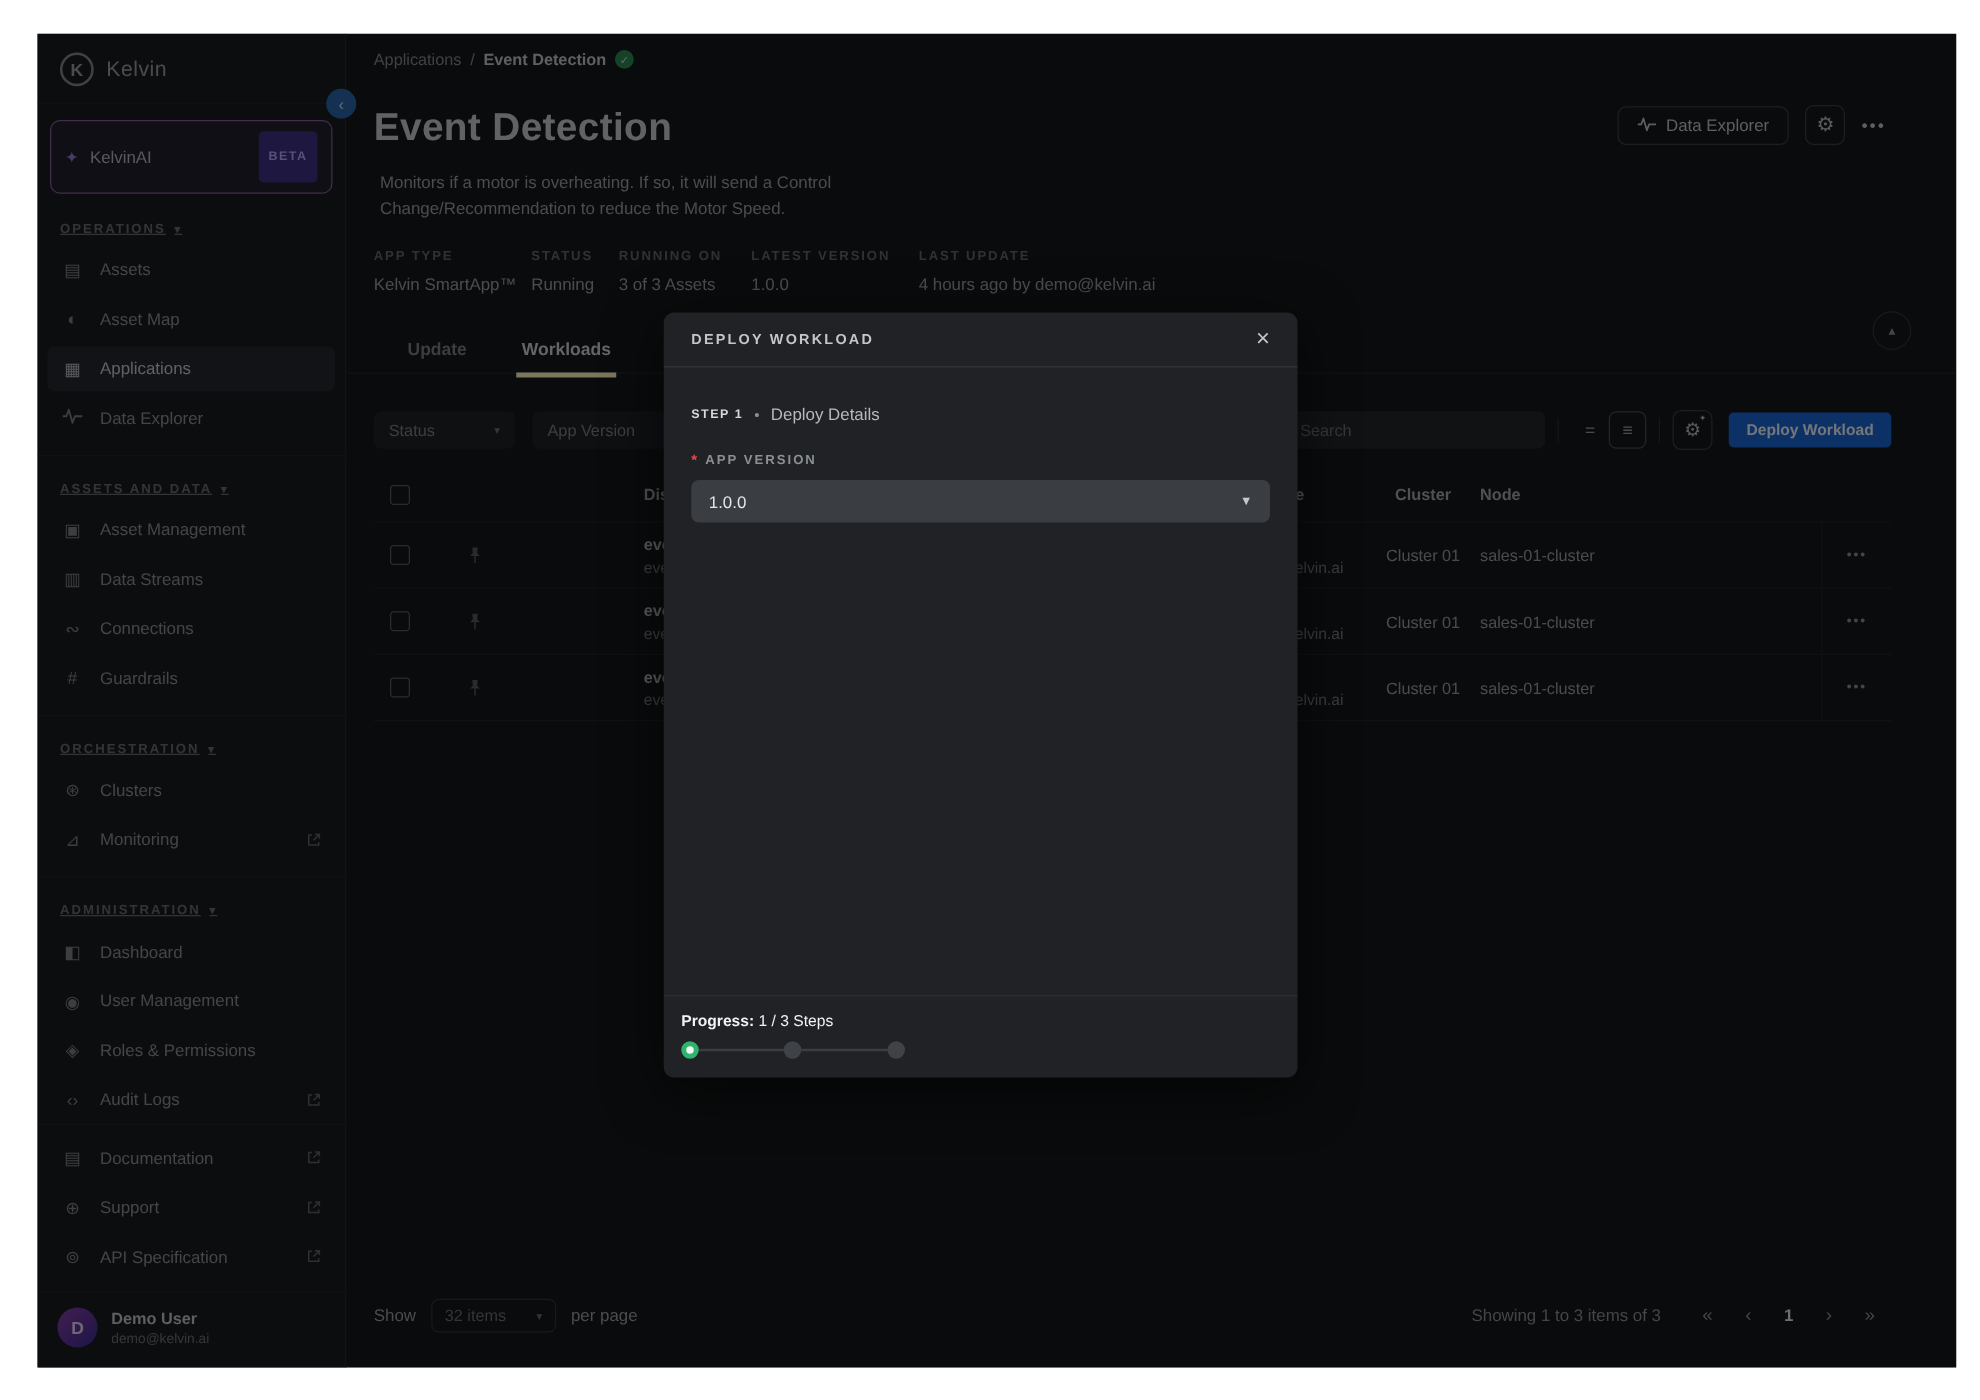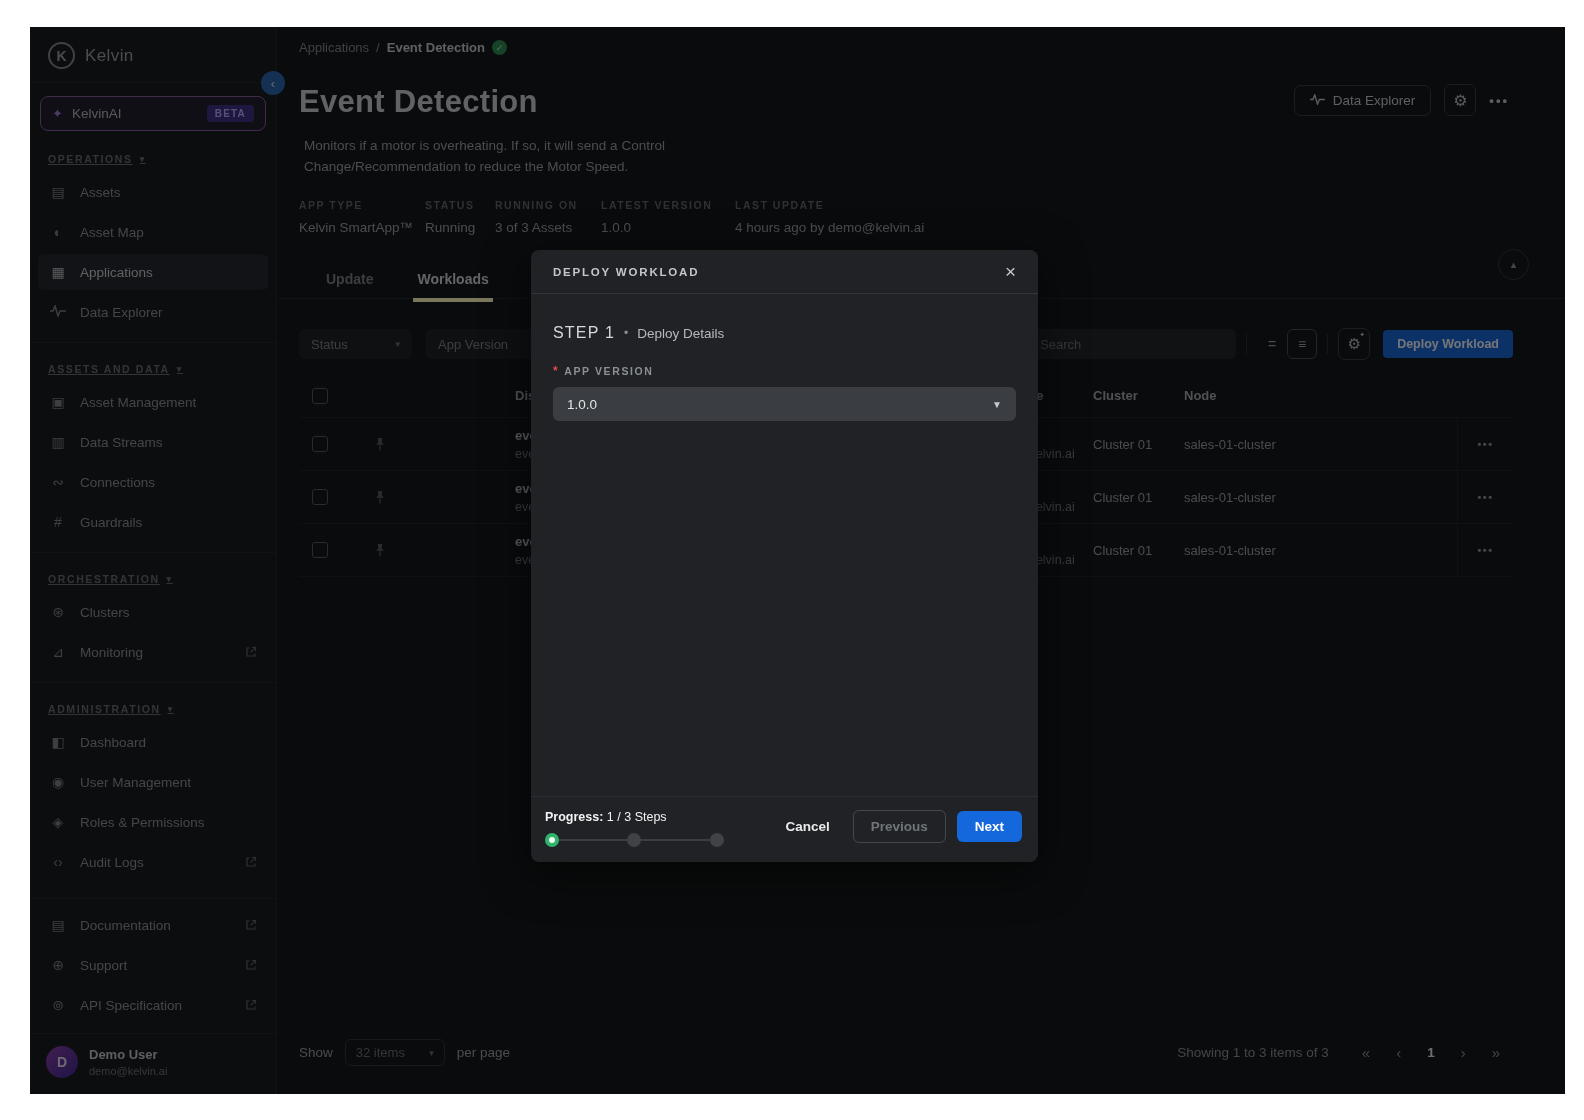--- a/index.html
+++ b/index.html
@@ -8,21 +8,21 @@
 
   
   .sidebar { position:absolute; left:0; top:0; bottom:0; width:247px; background:#1b1d21; border-right:1px solid #26292e; display:flex; flex-direction:column; }
   .logo-row { display:flex; align-items:center; gap:10px; padding:15px 18px 13px; }
   .logo-k { width:27px; height:27px; border:2px solid #85898e; border-radius:50%; color:#9aa0a5; font-weight:bold; font-size:14px; display:flex; align-items:center; justify-content:center; }
   .logo-name { color:#9aa0a5; font-size:17px; letter-spacing:.4px; }
   .sb-div { border-top:1px solid #24262b; }
   .ai-item { margin:13px 10px 2px; border:1px solid #8a5a9e; border-radius:8px; background:rgba(74,48,104,.16); display:flex; align-items:center; gap:9px; padding:8px 11px; cursor:pointer; }
   .ai-spark { color:#9b7ad6; font-size:13px; }
   .ai-label { color:#b6bbc0; font-size:13.5px; }
-  .ai-badge { margin-left:auto; background:#3f3486; color:#b7aaff; font-size:10px; font-weight:bold; letter-spacing:1.2px; padding:3px 8px; border-radius:4px; }
+  .ai-badge { margin-left:auto; background:#3f3486; color:#b7aaff; font-size:10px; font-weight:bold; letter-spacing:1.2px; padding:15px 8px; border-radius:4px; }
   .sec { display:flex; align-items:center; gap:7px; padding:20px 18px 7px; font-size:10.5px; font-weight:bold; letter-spacing:1.6px; color:#6a6f75;text-decoration:underline; }
   .sec .chev { font-size:9px; color:#6a6f75; }
   .nav-item { display:flex; align-items:center; gap:13px; height:36px; margin:2px 8px; padding:0 11px; border-radius:6px; color:#8d9297; font-size:13.5px; cursor:pointer; }
   .nav-item.active { background:#26292e; color:#c6cacd; }
   .icn { width:18px; text-align:center; font-size:14px; color:#7d8287; flex:none; }
   .nav-item.active .icn { color:#b9bdc1; }
   .ext { margin-left:auto; color:#5f646a; display:flex; }
   .sb-spacer { flex:1; }
   .user-row { display:flex; align-items:center; gap:11px; padding:12px 16px 16px; }
   .avatar { width:32px; height:32px; border-radius:50%; background:linear-gradient(135deg,#8a3fa8,#3f2b96); color:#e6d9f2; font-size:14px; font-weight:bold; display:flex; align-items:center; justify-content:center; }
@@ -73,21 +73,21 @@
   
   .table { position:absolute; left:21px; right:52px; top:347px; }
   .trow { display:flex; align-items:center; border-bottom:1px solid #212429; }
   .thead { height:44px; }
   .tbody-row { height:53px; }
   .c-check { width:46px; padding-left:13px; flex:none; }
   .cb { width:16px; height:16px; border:1.5px solid #565b62; border-radius:3px; display:block; cursor:pointer; }
   .c-pin { width:70px; flex:none; display:flex; justify-content:center; color:#565a60; }
   .c-name { flex:1; min-width:0; padding-left:100px; overflow:hidden; }
   .c-upd { width:124px; flex:none; overflow:hidden; }
-  .c-cluster { width:91px; flex:none; }
+  .c-cluster { width:91px; flex:none;text-align:center; }
   .c-node { width:273px; flex:none; }
   .c-actions { width:56px; flex:none; align-self:stretch; display:flex; align-items:center; justify-content:center; border-left:1px solid #212429; }
   .th-label { font-size:13px; font-weight:bold; color:#a6abb0; white-space:nowrap; }
   .cell-main { font-size:13px; color:#b9bdc1; font-weight:bold; white-space:nowrap; }
   .cell-sub { font-size:12.5px; color:#787d82; margin-top:4px; white-space:nowrap; }
   .cell-txt { font-size:13px; color:#9aa0a6; white-space:nowrap; }
   .row-dots { color:#8d9297; font-size:11px; letter-spacing:1.5px; font-weight:bold; cursor:pointer; }
 
   
   .footer-bar { position:absolute; left:21px; right:52px; bottom:28px; display:flex; align-items:center; font-size:13.5px; color:#9b9fa4; }
@@ -99,21 +99,21 @@
   .pg-current { color:#e2e5e8; font-size:13.5px; font-weight:bold; padding:0 13px; }
 
   
   .backdrop { position:absolute; inset:0; background:rgba(0,0,0,.52); z-index:10; }
   .modal { position:absolute; left:501px; top:223px; width:507px; height:612px; background:#202225; border-radius:8px; z-index:20; box-shadow:0 10px 45px rgba(0,0,0,.6); }
   .m-header { height:44px; display:flex; align-items:center; padding:0 22px; border-bottom:1px solid #323539; }
   .m-title { font-size:11.5px; font-weight:bold; letter-spacing:1.8px; color:#c3c7ca; }
   .m-close { margin-left:auto; color:#c3c7ca; font-size:19px; line-height:1; cursor:pointer; }
   .m-body { padding:30px 22px 0; }
   .m-step { display:flex; align-items:center; gap:9px; }
-  .m-step-label { font-size:16px; font-weight:normal; letter-spacing:1.2px; color:#d6d9db; }
+  .m-step-label { font-size:10px; font-weight:bold; letter-spacing:1.2px; color:#d6d9db; }
   .m-step-sep { color:#8a8f94; font-size:12px; }
   .m-step-name { font-size:13.5px; color:#b6babd; }
   .m-section { margin-top:26px; font-size:14px; font-weight:bold; color:#dfe2e4; }
   .m-field-label { margin-top:22px; display:flex; align-items:center; gap:5px; font-size:10.5px; font-weight:bold; letter-spacing:1.6px; color:#8a9095; }
   .req { color:#e5484d; font-size:12px; }
   .m-select { margin-top:9px; height:34px; background:#3a3d42; border-radius:6px; display:flex; align-items:center; padding:0 14px; color:#e3e5e7; font-size:13.5px; cursor:pointer; }
   .m-select .caret { margin-left:auto; color:#c6c9cc; font-size:10px; }
   .m-footer { position:absolute; left:0; right:0; bottom:0; padding:13px 16px 15px 14px; border-top:1px solid #2b2e32; display:flex; align-items:flex-end; }
   .prog-label { font-size:12.5px; color:#f0f2f3; }
   .prog-label b { font-weight:bold; }
@@ -503,21 +503,16 @@
           <b>Progress:</b>
           <span>1 / 3 Steps</span>
         </div>
         <div class="prog-track">
           <div class="prog-line"></div>
           <span class="dot d1"></span>
           <span class="dot d2"></span>
           <span class="dot d3"></span>
         </div>
       </div>
-      <div class="m-btns">
-        <button class="btn-cancel">Cancel</button>
-        <button class="btn-prev">Previous</button>
-        <button class="btn-next">Next</button>
-      </div>
     </div>
   </div>
 
 </div>
 
 </body></html>

